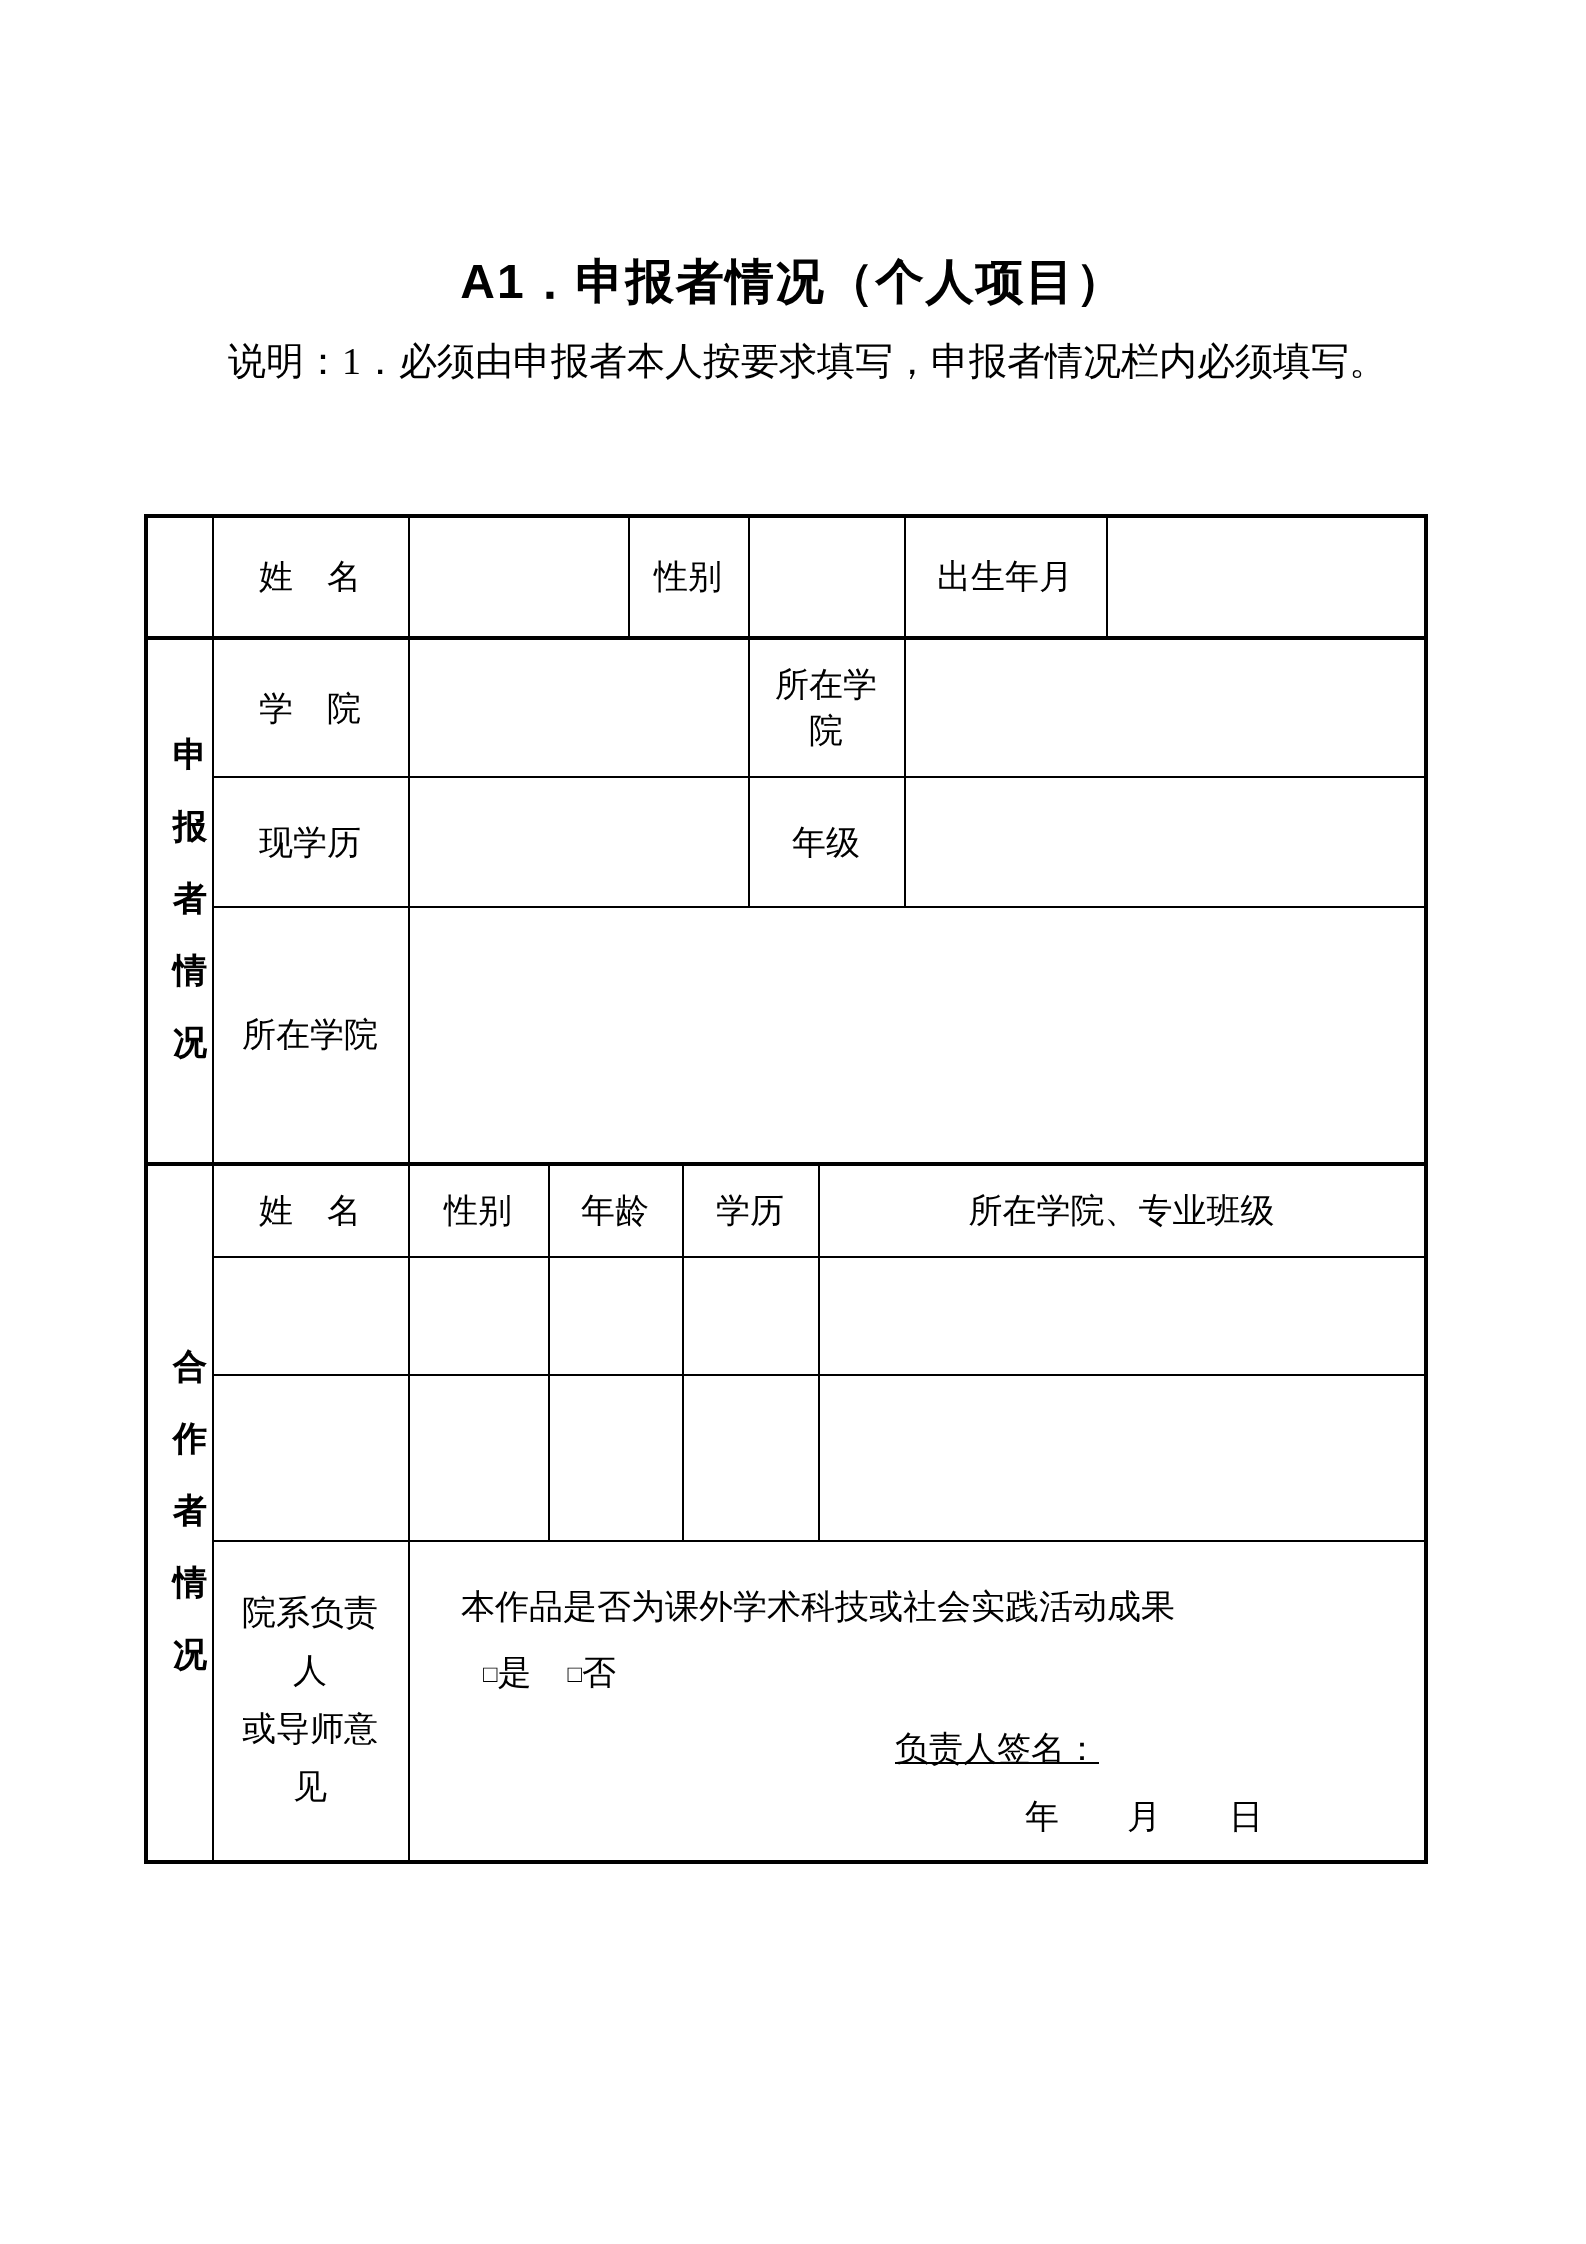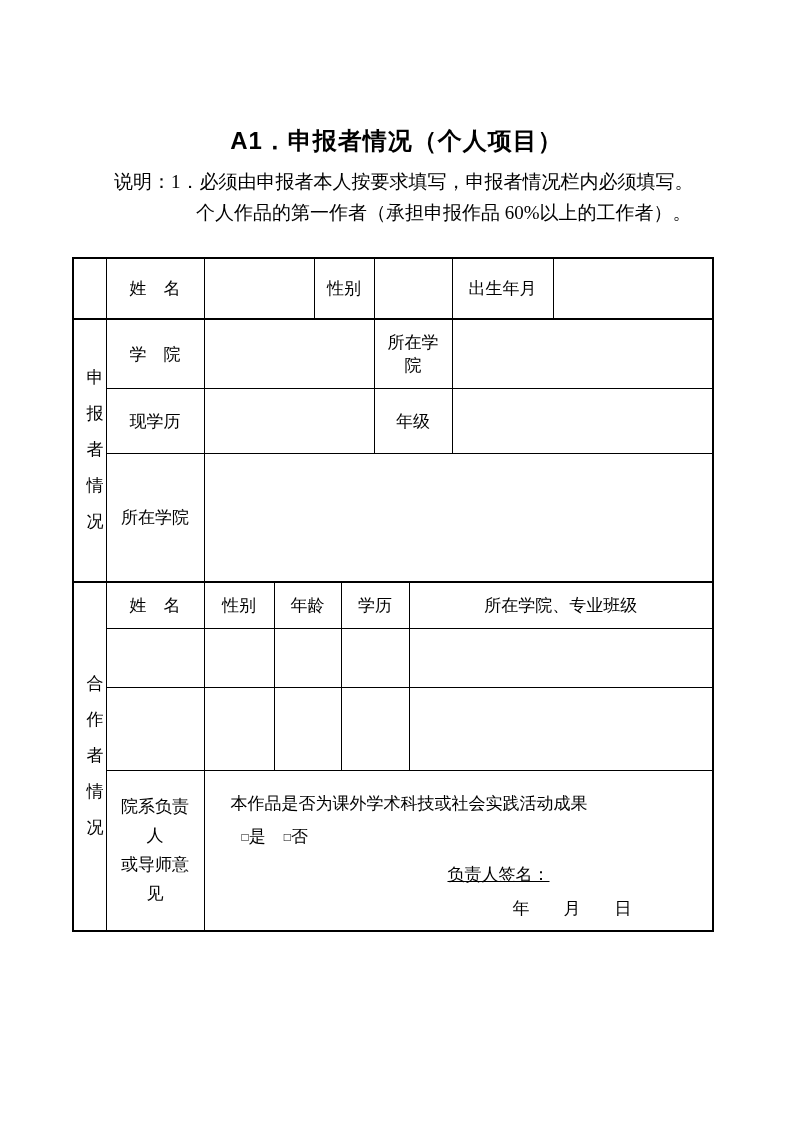--- a/index.html
+++ b/index.html
@@ -54,20 +54,21 @@
     overflow: hidden;
   }
   tr.r1 td, tr.r4 td, td.sect-a { border-bottom-width: 2px; }
   .vert {
     width: 20px;
     margin: 0 auto;
     word-break: break-all;
     line-height: 36px;
     font-size: 17px;
     text-align: center;
+    font-weight: bold;
   }
   td.lbl { font-size: 17px; }
   td.hdr { font-size: 17px; }
   .two-line span { display: block; line-height: 29px; }
   td.content {
     text-align: left;
     vertical-align: top;
   }
   .content .q-line   { margin: 12px 16px 0 15px;  font-size: 17px; line-height: 20px; }
   .content .cb-line  { margin: 13px 0 18px 26px;  font-size: 17px; line-height: 20px; }
@@ -76,21 +77,20 @@
   .cb-group { margin-right: 18px; }
   .cb-box { font-size: 12px; vertical-align: 1px; }
 </style>
 </head>
 <body>
 
 <div class="page">
 
   <div class="title">A1．申报者情况（个人项目）</div>
   <div class="note1">说明：1．必须由申报者本人按要求填写，申报者情况栏内必须填写。</div>
-  <div class="note2">个人作品的第一作者（承担申报作品 60%以上的工作者）。</div>
 
   <table class="form-table">
     <colgroup>
       <col style="width:33px">
         <col style="width:98px">
         <col style="width:70px">
       <col style="width:40px">
         <col style="width:27px">
         <col style="width:33px">
       <col style="width:35px">

